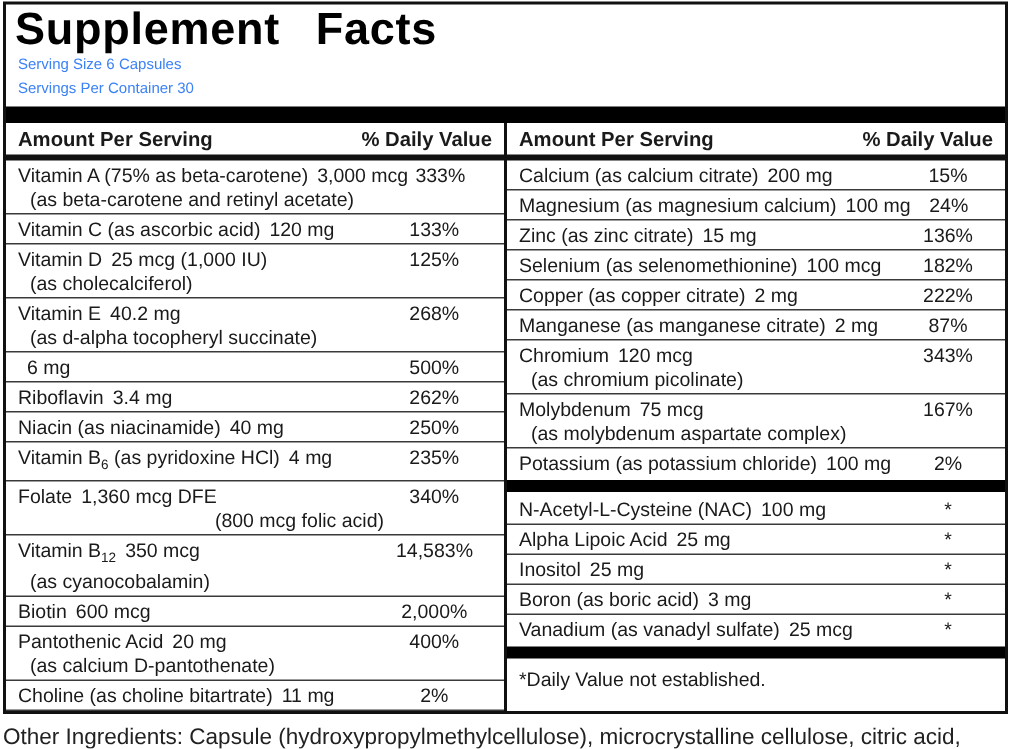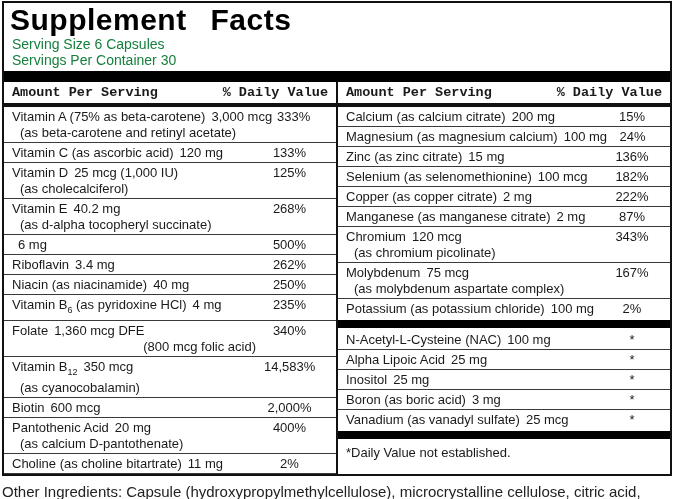--- a/index.html
+++ b/index.html
@@ -2,27 +2,27 @@
 <html><head>
 <meta charset="utf-8">
 <style>
   html,body{margin:0;padding:0;background:#fff;}
   body{width:679px;height:499px;overflow:hidden;
        font-family:"Liberation Sans","DejaVu Sans",sans-serif;color:#1a1a1a;}
   .page{width:679px;height:499px;box-sizing:border-box;padding-top:1px;}
   .box{margin:0 7px 0 2px;border:2px solid #111;background:#fff;}
   .title{font-size:30px;font-weight:bold;letter-spacing:0.5px;word-spacing:15px;
          padding:3px 8px 2px 6px;line-height:28px;color:#000000;}
-  .serving{font-size:14px;line-height:16px;padding:0 8px;color:#15803d;}
+  .serving{font-size:10px;line-height:16px;padding:0 8px;color:#3b82f6;}
   .thickbar{height:11px;background:#000;margin-top:3px;}
   .columns{display:flex;align-items:stretch;min-height:374px;}
   .col{flex:1;min-width:0;}
   .col-left{border-right:2px solid #111;}
   .colhead{display:flex;justify-content:space-between;font-weight:bold;font-size:13.5px;
-           line-height:16px;padding:3px 8px 2px;border-bottom:4px solid #111;font-family:Liberation Mono, monospace;}
+           line-height:16px;padding:3px 8px 2px;border-bottom:4px solid #111;}
   .row{padding:2px 8px;border-bottom:1px solid #3a3a3a;font-size:13px;line-height:15px;}
   .line1{display:flex;align-items:baseline;}
   .nm{white-space:nowrap;}
   .nm sub{font-size:9px;}
   .amt{flex:1;white-space:nowrap;padding-left:6px;}
   .dv{text-align:center;white-space:nowrap;box-sizing:border-box;}
   .col-left .dv{width:64px;padding-right:13px;}
   .col-right .dv{width:56px;padding-right:4px;}
   .subline{padding-left:8px;padding-top:1px;}
   .subline.right{text-align:right;padding-left:0;padding-right:72px;}

